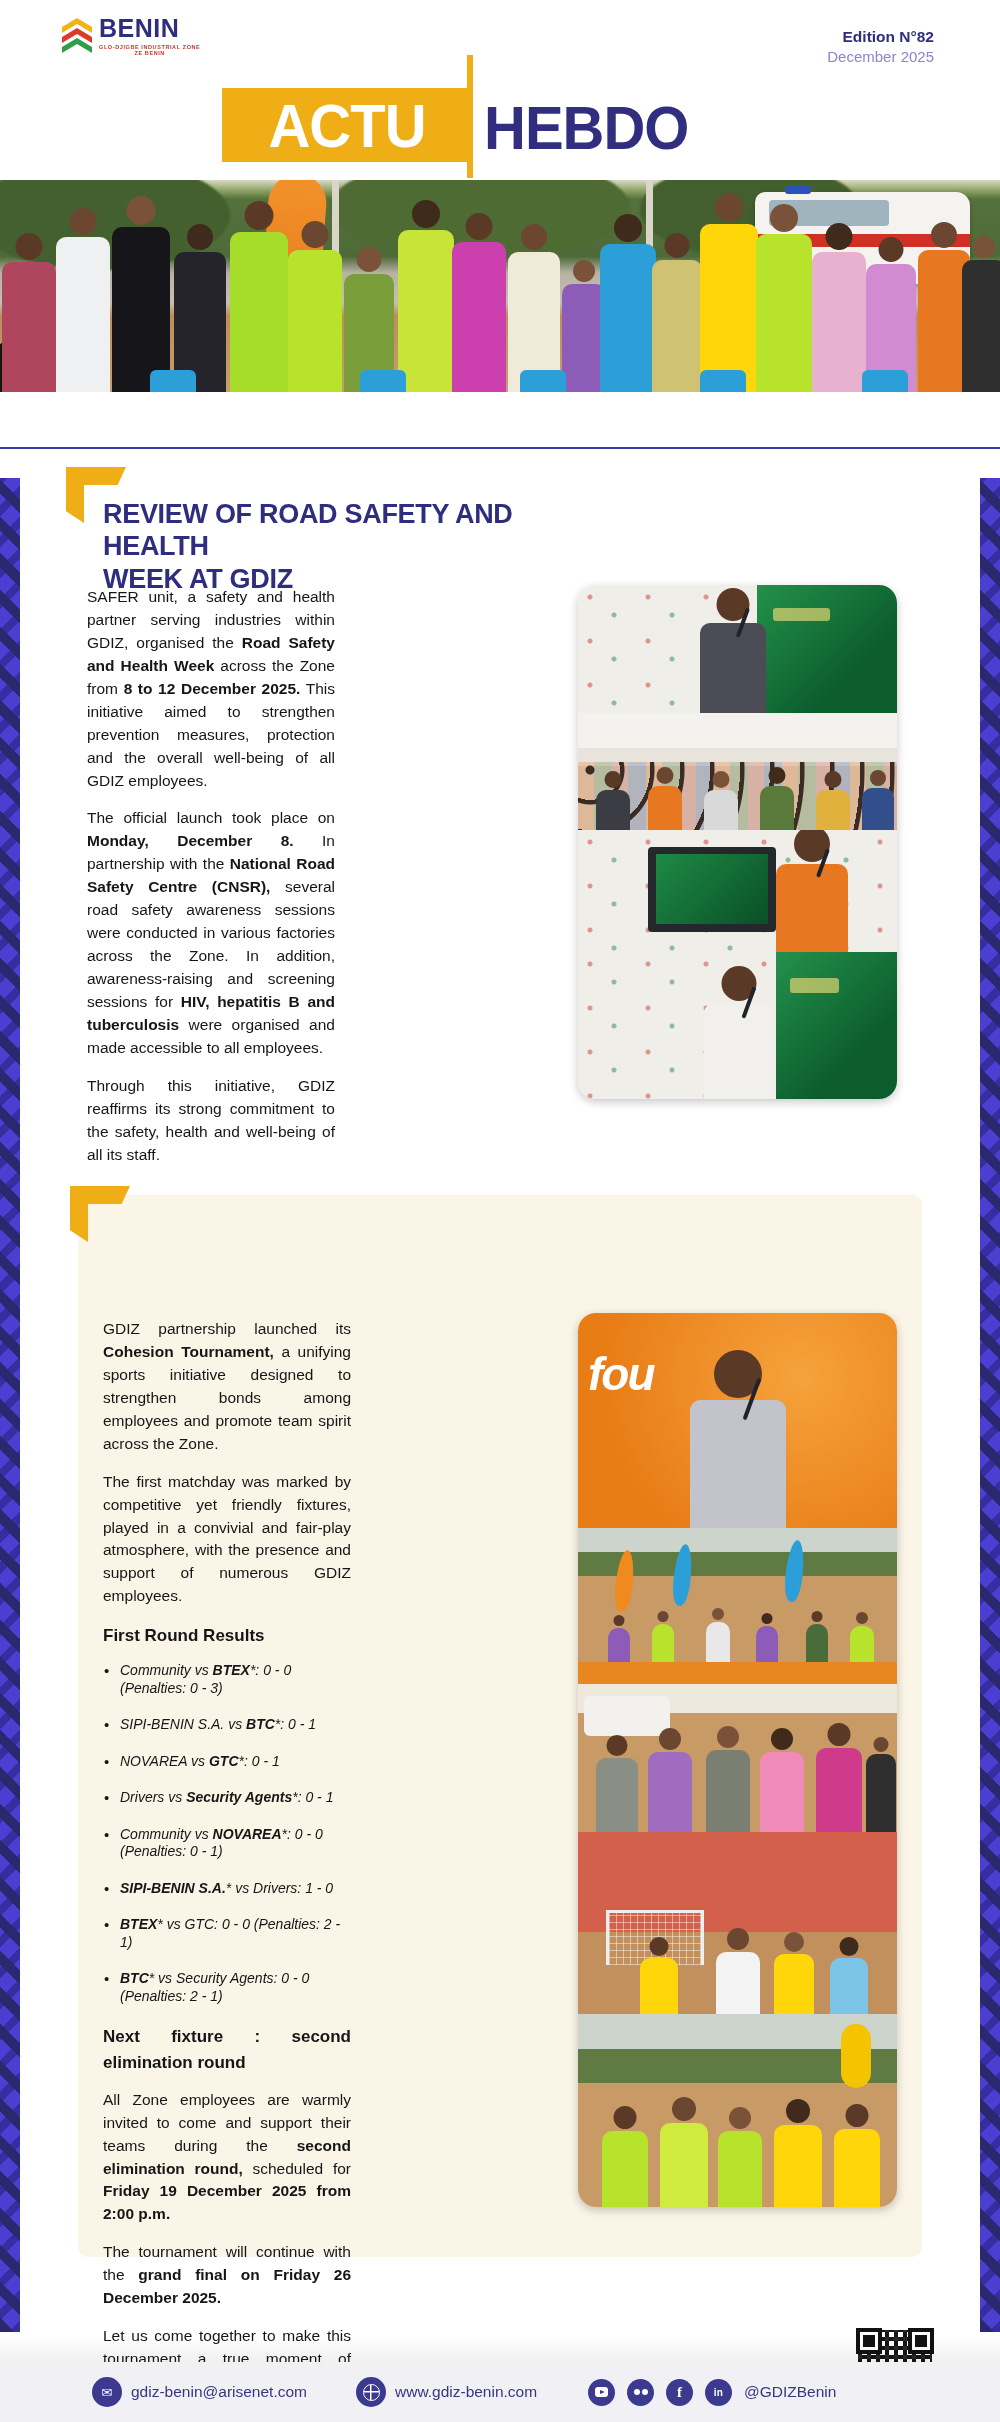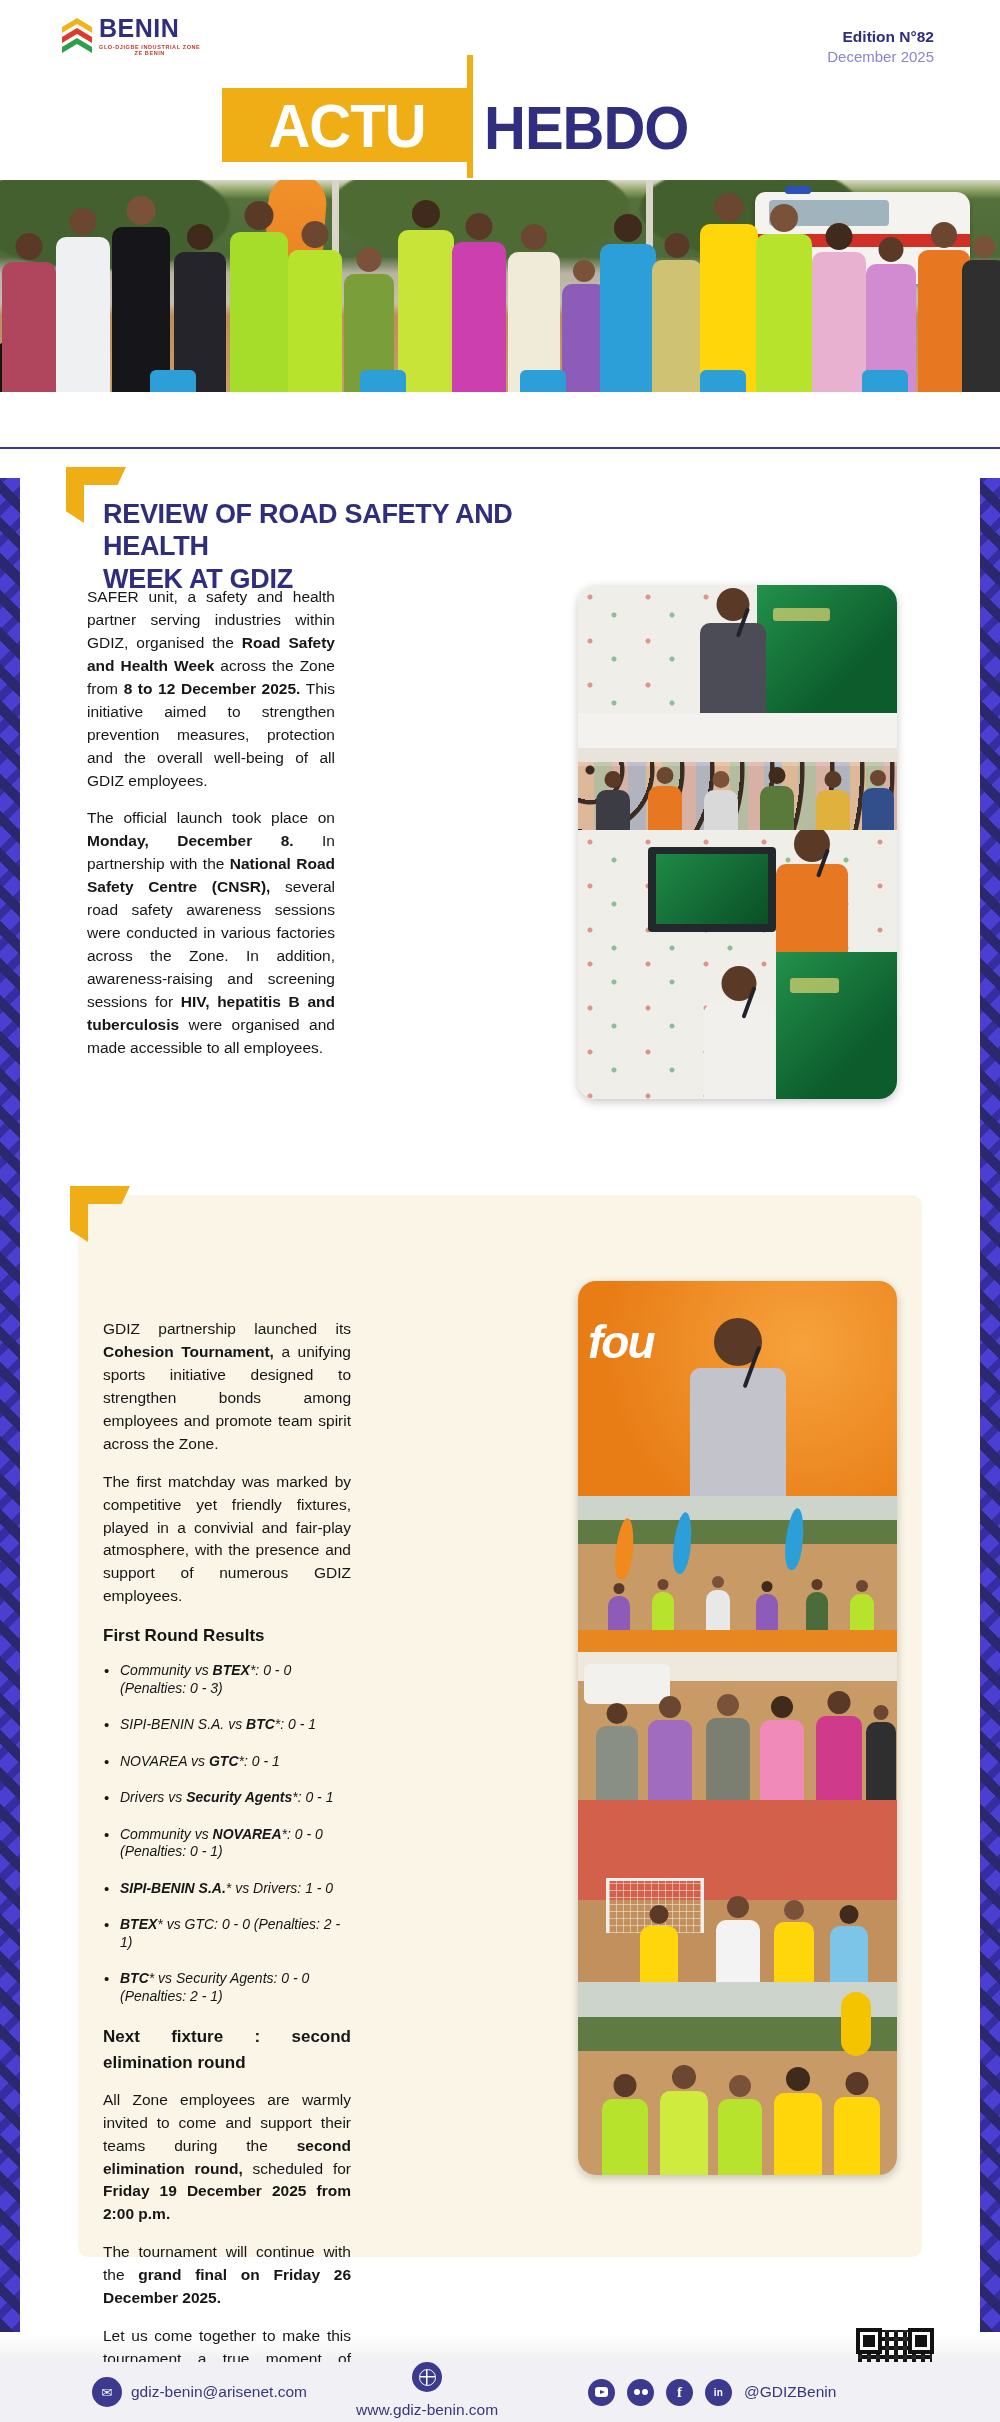--- a/index.html
+++ b/index.html
@@ -230,20 +230,21 @@
   <div class="side-band right"></div>
 
   <div class="bracket" style="left:66px;top:467px;"></div>
   <div class="a-title" style="left:103px;top:498px;">
     <div>REVIEW OF ROAD SAFETY AND HEALTH</div>
     <div>WEEK AT GDIZ</div>
   </div>
   <div class="a-body" style="left:87px;top:586px;">
     <p><span>SAFER unit, a safety and health partner serving industries within GDIZ, organised the </span><span class="seg-b">Road Safety and Health Week</span><span> across the Zone from </span><span class="seg-b">8 to 12 December 2025.</span><span> This initiative aimed to strengthen prevention measures, protection and the overall well-being of all GDIZ employees.</span></p>
     <p><span>The official launch took place on </span><span class="seg-b">Monday, December 8.</span><span> In partnership with the </span><span class="seg-b">National Road Safety Centre (CNSR),</span><span> several road safety awareness sessions were conducted in various factories across the Zone. In addition, awareness-raising and screening sessions for </span><span class="seg-b">HIV, hepatitis B and tuberculosis</span><span> were organised and made accessible to all employees.</span></p>
+    <p><span>Through this initiative, GDIZ reaffirms its strong commitment to the safety, health and well-being of all its staff.</span></p>
   </div>
   <div class="photo-col" style="left:578px;top:585px;height:514px;">
     <div class="tile gdiz-wall" style="height:128px;" role="img" aria-label="Speaker in a grey suit with a microphone in front of a GDIZ backdrop and Road Safety Week screen">
       <div class="green-screen" style="width:44%;"></div>
     <i class="fig mic" style="left: 122px; width: 66px; height: 90px; background: rgb(76, 76, 87); --skin: #5a3a26;"></i>
       </div>
     <div class="tile" style="height:117px;background:linear-gradient(180deg,#f4f2ee 0 30%,#e8e4dc 30% 45%,#d9d2c6 45% 100%);" role="img" aria-label="Audience of employees seated in the canteen hall during the launch">
       <div class="crowd-dots"></div>
     <i class="fig" style="left: 18px; width: 34px; height: 40px; background: rgb(60, 60, 68); --skin: #5a3a26;"></i>
         <i class="fig" style="left: 70px; width: 34px; height: 44px; background: rgb(232, 119, 34); --skin: #6b4630;"></i>
@@ -280,21 +281,21 @@
       <li><span class="seg-i">Community vs </span><span class="seg-b seg-i">NOVAREA</span><span class="seg-i">*: 0 - 0 (Penalties: 0 - 1)</span></li>
       <li><span class="seg-b seg-i">SIPI-BENIN S.A.</span><span class="seg-i">* vs Drivers: 1 - 0</span></li>
       <li><span class="seg-b seg-i">BTEX</span><span class="seg-i">* vs GTC: 0 - 0 (Penalties: 2 - 1)</span></li>
       <li><span class="seg-b seg-i">BTC</span><span class="seg-i">* vs Security Agents: 0 - 0 (Penalties: 2 - 1)</span></li>
     </ul>
     <h3>Next fixture : second elimination round</h3>
     <p><span>All Zone employees are warmly invited to come and support their teams during the </span><span class="seg-b">second elimination round,</span><span> scheduled for </span><span class="seg-b">Friday 19 December 2025 from 2:00 p.m.</span></p>
     <p><span>The tournament will continue with the </span><span class="seg-b">grand final on Friday 26 December 2025.</span></p>
     <p><span>Let us come together to make this tournament a true moment of cohesion and shared experience at GDIZ.</span></p>
   </div>
-  <div class="photo-col" style="left:578px;top:1281px;height:894px;">
+  <div class="photo-col" style="left:578px;top:1313px;height:894px;">
     <div class="tile orange-bg" style="height:215px;" role="img" aria-label="Official speaking into a microphone in front of an orange sponsor backdrop">
       <span class="overlay-fou">fou</span>
     <i class="fig mic striped" style="left: 112px; width: 96px; height: 128px; background: rgb(195, 195, 204); --skin: #5a3a26;"></i>
       </div>
     <div class="tile field-bg" style="height:134px;" role="img" aria-label="Football match on a dirt pitch with sponsor flags">
       <div class="pennant" style="left:38px;top:22px;background:#f08a1e;"></div>
       <div class="pennant" style="left:96px;top:16px;background:#2d9fd8;"></div>
       <div class="pennant" style="left:208px;top:12px;background:#2d9fd8;"></div>
     <i class="fig" style="left: 30px; width: 22px; height: 34px; background: rgb(141, 91, 184); --skin: #5a3a26;"></i>
         <i class="fig" style="left: 74px; width: 22px; height: 38px; background: rgb(183, 227, 45); --skin: #6b4630;"></i>
@@ -336,21 +337,21 @@
     <div class="finder f3"></div>
   </div>
 
   <div class="footer-band">
     <div class="f-group" style="left:92px;">
       <span class="f-ico">
           <span class="mail">✉</span>
         </span>
       <span class="f-label">gdiz-benin@arisenet.com</span>
     </div>
-    <div class="f-group" style="left:356px;flex-direction:column;">
+    <div class="f-group" style="left:356px;">
       <span class="f-ico">
           <span class="globe-glyph"></span>
         </span>
       <span class="f-label">www.gdiz-benin.com</span>
     </div>
     <div class="f-group" style="left:588px;">
       <span class="soc">
           <span class="yt"></span>
         </span>
       <span class="soc">

